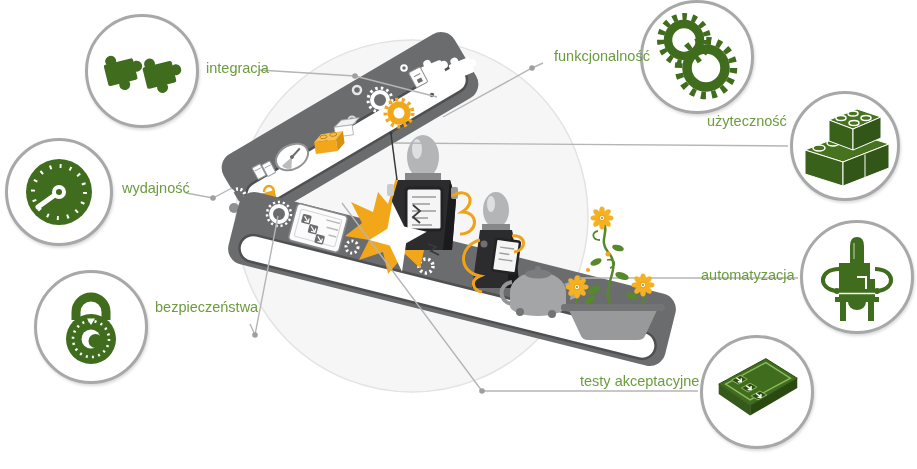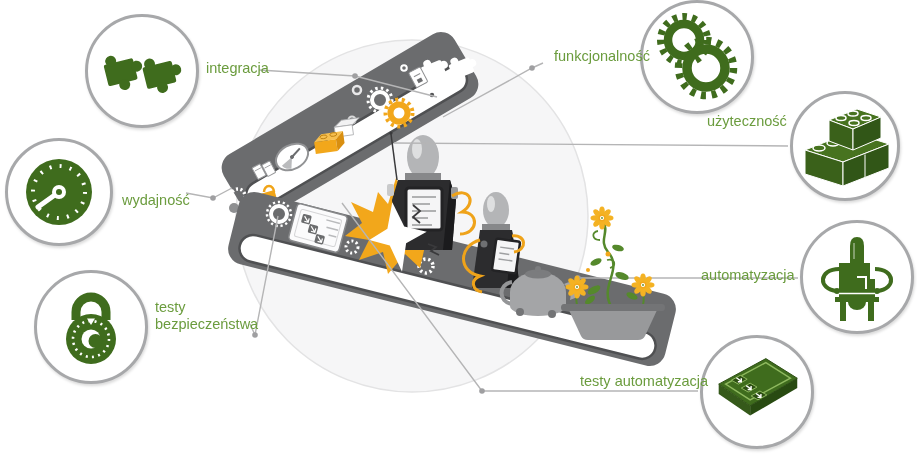--- a/index.html
+++ b/index.html
@@ -363,19 +363,18 @@
         <path d="M44,43.5 l5,3.5 M49,44 v3.5 h-3.5"></path>
         <path d="M54,51.5 l5,3.5 M59,52 v3.5 h-3.5"></path>
       </g>
     </g>
   </svg>
 </div>
 
 <div class="lbl" style="left:206px;top:60px">integracja</div>
 <div class="lbl" style="left:554px;top:48px">funkcjonalność</div>
 <div class="lbl" style="left:707px;top:113px">użyteczność</div>
-<div class="lbl" style="left:122px;top:192px">wydajność</div>
+<div class="lbl" style="left:122px;top:180px">wydajność</div>
 <div class="lbl" style="left:701px;top:267px">automatyzacja</div>
 <div class="lbl" style="left:155px;top:299px">
-  <div>testy</div>
   <div>bezpieczeństwa</div>
 </div>
-<div class="lbl" style="left:580px;top:373px">testy automatyzacja</div>
+<div class="lbl" style="left:580px;top:373px">testy akceptacyjne</div>
 
 </body></html>

